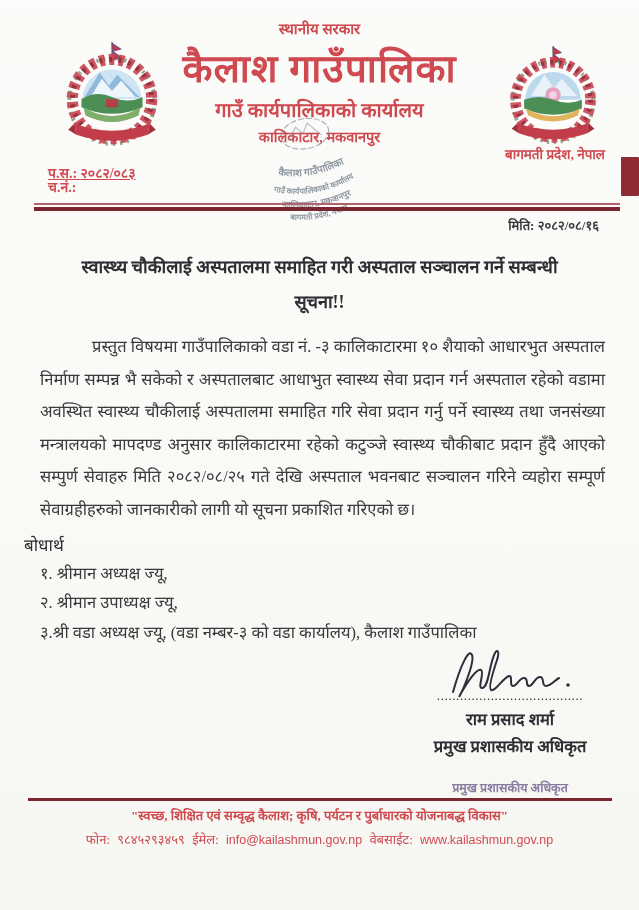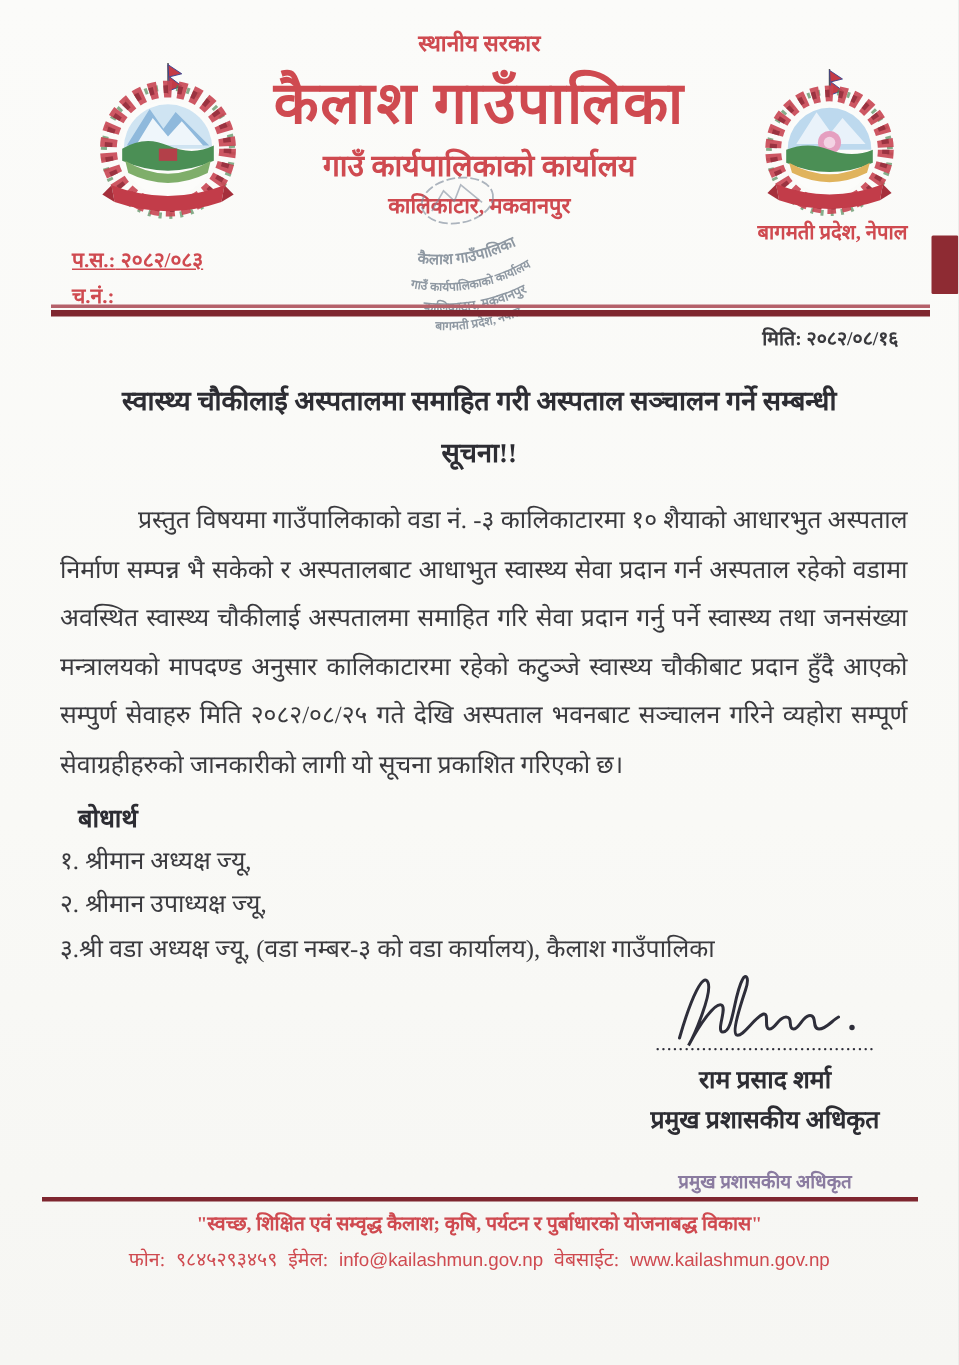--- a/index.html
+++ b/index.html
@@ -16,41 +16,41 @@
   .ctr{width:100%;text-align:center;}
   .red{color:#cf4a50;}
   
   .hdr-local{top:18px;font-size:15px;font-weight:bold;}
   .hdr-muni{top:40px;font-size:39px;font-weight:bold;letter-spacing:1px;}
   .hdr-office{top:96px;font-size:20px;font-weight:bold;}
   .hdr-addr{top:126px;font-size:14.5px;font-weight:bold;}
   .province{top:145px;right:34px;font-size:13.5px;font-weight:bold;}
   .ref-line{left:48px;font-size:14px;font-weight:bold;}
   .ps{top:163px;text-decoration:underline;}
-  .chn{top:187px;}
+  .chn{top:177px;}
   .emblem{width:112px;height:108px;}
   .emblem-left{left:56px;top:40px;}
   .emblem-right{left:500px;top:44px;width:106px;height:102px;}
   
   .rule{
     top:203px;left:34px;width:586px;height:8px;
     background:linear-gradient(#b5616a 0 26%,rgba(0,0,0,0) 26% 44%,#7e262f 44% 100%);
   }
   .edge-mark{right:0;top:157px;width:18px;height:39px;background:#8e2b33;border-radius:1px;}
   .date{top:216px;right:40px;font-size:13px;font-weight:bold;color:#3a3a3e;}
   
   .stamp{left:248px;top:108px;width:128px;height:120px;transform:rotate(-10deg);opacity:.88;}
   
   .title{top:250px;font-size:18px;font-weight:bold;color:#2d2d33;line-height:35px;}
   .title span{display:block;}
   .body-par{
     top:331px;left:40px;width:565px;
     font-size:16.5px;line-height:32.6px;text-align:justify;text-indent:52px;
   }
-  .cc-head{top:533px;left:52px;font-size:17px;font-weight:bold;color:#2d2d33;}
+  .cc-head{top:533px;left:24px;font-size:17px;font-weight:normal;color:#2d2d33;}
   .cc-list{top:559px;left:40px;width:560px;font-size:16.5px;line-height:29.4px;}
   
   .sig-svg{left:425px;top:644px;width:172px;height:56px;}
   .sig-dots{left:424px;top:688px;width:172px;text-align:center;font-size:13px;letter-spacing:.6px;color:#2e2e3a;}
   .sig-name{left:415px;top:707px;width:190px;text-align:center;font-size:16.5px;font-weight:bold;color:#2d2d33;}
   .sig-desig{left:400px;top:734px;width:220px;text-align:center;font-size:16.5px;font-weight:bold;color:#2d2d33;}
   .ink-stamp{filter:blur(.35px);font-weight:bold;text-align:center;}
   .ink-name{left:415px;top:759px;width:190px;font-size:15px;color:#7c6d94;}
   .ink-desig{left:415px;top:779px;width:190px;font-size:12.5px;color:#8a7ba0;}
   

